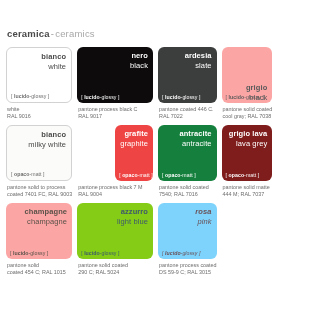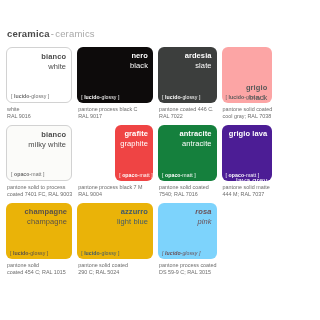--- a/index.html
+++ b/index.html
@@ -187,43 +187,43 @@
           <div class="name-it" style="color: rgb(255, 255, 255);">antracite</div>
           <div class="name-en" style="color: rgb(255, 255, 255);">antracite</div>
           <div class="finish" style="color: rgb(255, 255, 255);"><span class="brk">[ </span><span class="f-it">opaco</span><span class="brk">-</span><span class="f-en">matt</span><span class="brk"> ]</span></div>
         </div>
         <div class="caption">
           <span class="l2">pantone solid coated</span>
           <span class="l2">7540; RAL 7016</span>
         </div>
       </div>
       <div class="cell">
-        <div class="swatch" style="background: #4c1d95; gap: 37px;">
+        <div class="swatch" style="background: #7f1d1d;">
           <div class="name-it" style="color: rgb(255, 255, 255);">grigio lava</div>
           <div class="name-en" style="color: rgb(255, 255, 255);">lava grey</div>
           <div class="finish" style="color: rgb(255, 255, 255);"><span class="brk">[ </span><span class="f-it">opaco</span><span class="brk">-</span><span class="f-en">matt</span><span class="brk"> ]</span></div>
         </div>
         <div class="caption">
           <span class="l2">pantone solid matte</span>
           <span class="l2">444 M; RAL 7037</span>
         </div>
       </div>
       <div class="cell">
-        <div class="swatch" style="background: #eab308;">
+        <div class="swatch" style="background: #fca5a5;">
           <div class="name-it" style="color: rgb(90, 82, 72);">champagne</div>
           <div class="name-en" style="color: rgb(90, 82, 72);">champagne</div>
           <div class="finish" style="color: rgb(90, 82, 72);"><span class="brk">[ </span><span class="f-it">lucido</span><span class="brk">-</span><span class="f-en">glossy</span><span class="brk"> ]</span></div>
         </div>
         <div class="caption">
           <span class="l2">pantone solid</span>
           <span class="l2">coated 454 C; RAL 1015</span>
         </div>
       </div>
       <div class="cell">
-        <div class="swatch" style="background: #eab308;">
+        <div class="swatch" style="background: #84cc16;">
           <div class="name-it" style="color: rgb(63, 90, 107);">azzurro</div>
           <div class="name-en" style="color: rgb(63, 90, 107);">light blue</div>
           <div class="finish" style="color: rgb(63, 90, 107);"><span class="brk">[ </span><span class="f-it">lucido</span><span class="brk">-</span><span class="f-en">glossy</span><span class="brk"> ]</span></div>
         </div>
         <div class="caption">
           <span class="l2">pantone solid coated</span>
           <span class="l2">290 C; RAL 5024</span>
         </div>
       </div>
       <div class="cell">

